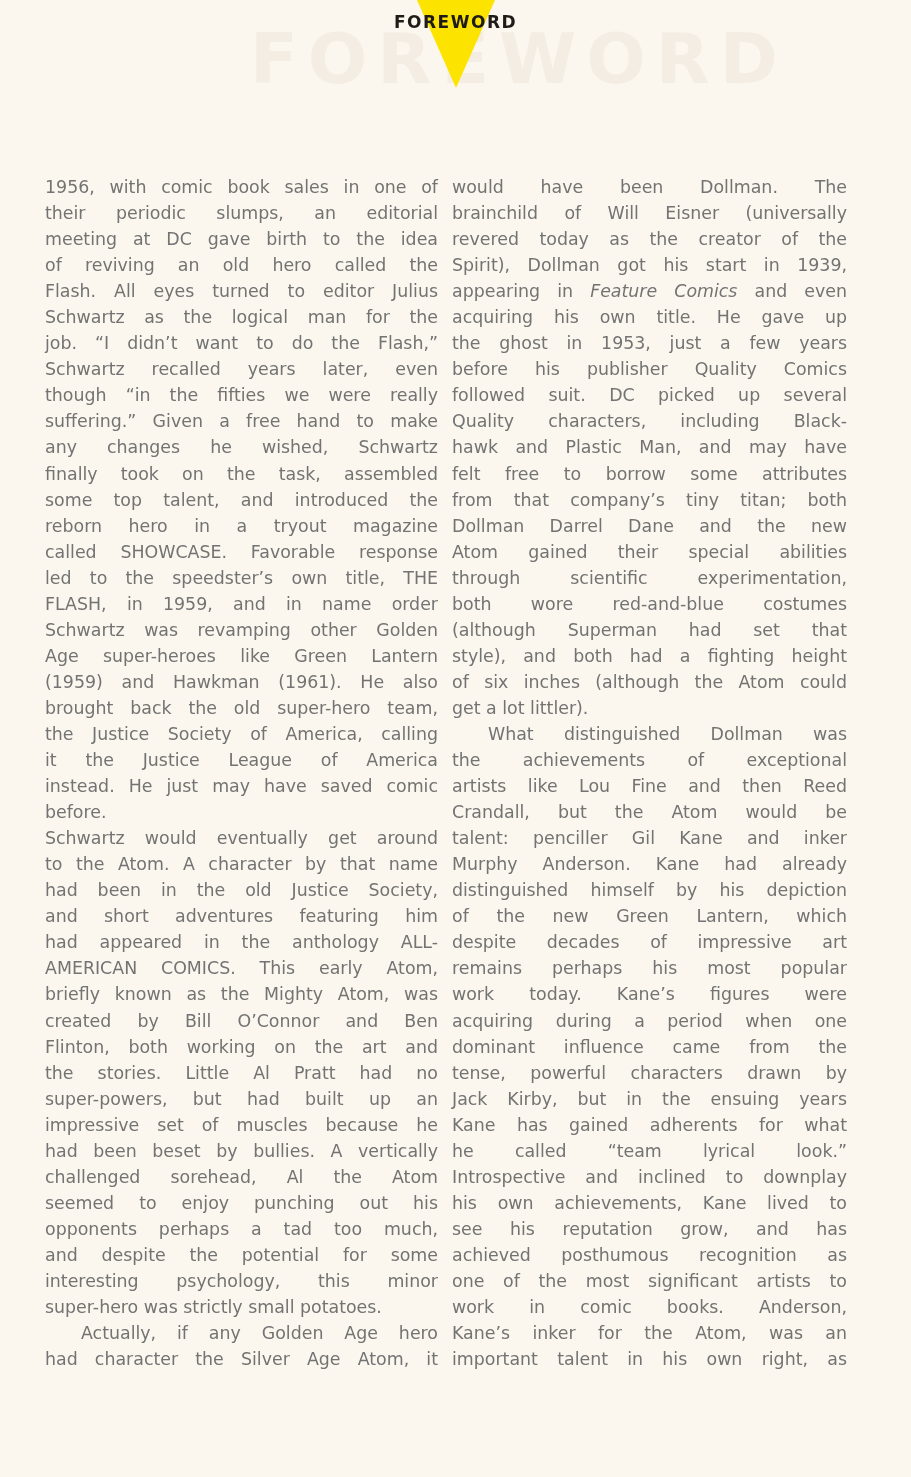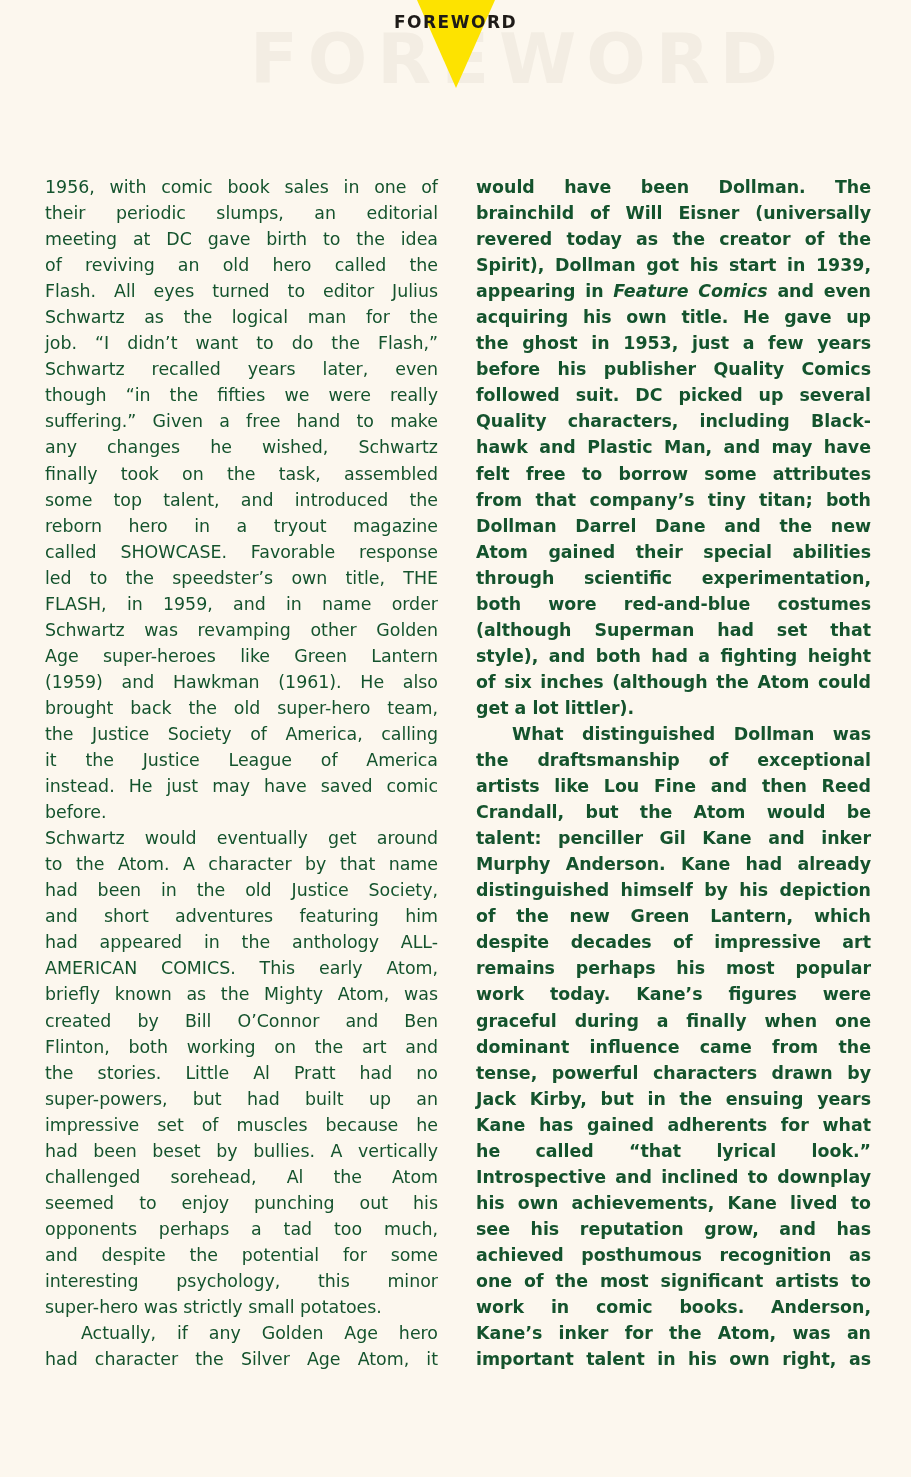--- a/index.html
+++ b/index.html
@@ -26,24 +26,24 @@
   .section-title {
     position: absolute; left: 0; width: 911px; top: 12px;
     text-align: center;
     font-family: "DejaVu Sans", sans-serif; font-weight: bold;
     font-size: 17px; letter-spacing: 1.5px; color: #1e1b18;
   }
   .column {
     position: absolute; top: 174px;
     font-family: "DejaVu Sans", sans-serif;
     font-size: 17.4px; line-height: 26.05px;
-    color: #14532d;
+    color: #737373;
   }
   .col-left { left: 45px; width: 393px; }
-  .col-right { left: 476px; width: 395px; font-weight: bold; }
+  .col-right { left: 452px; width: 395px; }
   .line {
     display: block; white-space: nowrap;
     text-align: justify; text-align-last: justify;
     height: 26.05px; overflow: visible;
   }
   .line.last { text-align-last: left; }
   .line.indent { padding-left: 36px; }
   em { font-style: italic; margin-top: 44px; }
 </style>
 </head>
@@ -118,36 +118,36 @@
   <span class="line">from that company’s tiny titan; both</span>
   <span class="line">Dollman Darrel Dane and the new</span>
   <span class="line">Atom gained their special abilities</span>
   <span class="line">through scientific experimentation,</span>
   <span class="line">both wore red-and-blue costumes</span>
   <span class="line">(although Superman had set that</span>
   <span class="line">style), and both had a fighting height</span>
   <span class="line">of six inches (although the Atom could</span>
   <span class="line last">get a lot littler).</span>
   <span class="line indent">What distinguished Dollman was</span>
-  <span class="line">the draftsmanship of exceptional</span>
+  <span class="line">the achievements of exceptional</span>
   <span class="line">artists like Lou Fine and then Reed</span>
   <span class="line">Crandall, but the Atom would be</span>
   <span class="line">talent: penciller Gil Kane and inker</span>
   <span class="line">Murphy Anderson. Kane had already</span>
   <span class="line">distinguished himself by his depiction</span>
   <span class="line">of the new Green Lantern, which</span>
   <span class="line">despite decades of impressive art</span>
   <span class="line">remains perhaps his most popular</span>
   <span class="line">work today. Kane’s figures were</span>
-  <span class="line">graceful during a finally when one</span>
+  <span class="line">acquiring during a period when one</span>
   <span class="line">dominant influence came from the</span>
   <span class="line">tense, powerful characters drawn by</span>
   <span class="line">Jack Kirby, but in the ensuing years</span>
   <span class="line">Kane has gained adherents for what</span>
-  <span class="line">he called “that lyrical look.”</span>
+  <span class="line">he called “team lyrical look.”</span>
   <span class="line">Introspective and inclined to downplay</span>
   <span class="line">his own achievements, Kane lived to</span>
   <span class="line">see his reputation grow, and has</span>
   <span class="line">achieved posthumous recognition as</span>
   <span class="line">one of the most significant artists to</span>
   <span class="line">work in comic books. Anderson,</span>
   <span class="line">Kane’s inker for the Atom, was an</span>
   <span class="line">important talent in his own right, as</span>
 </div>
 

